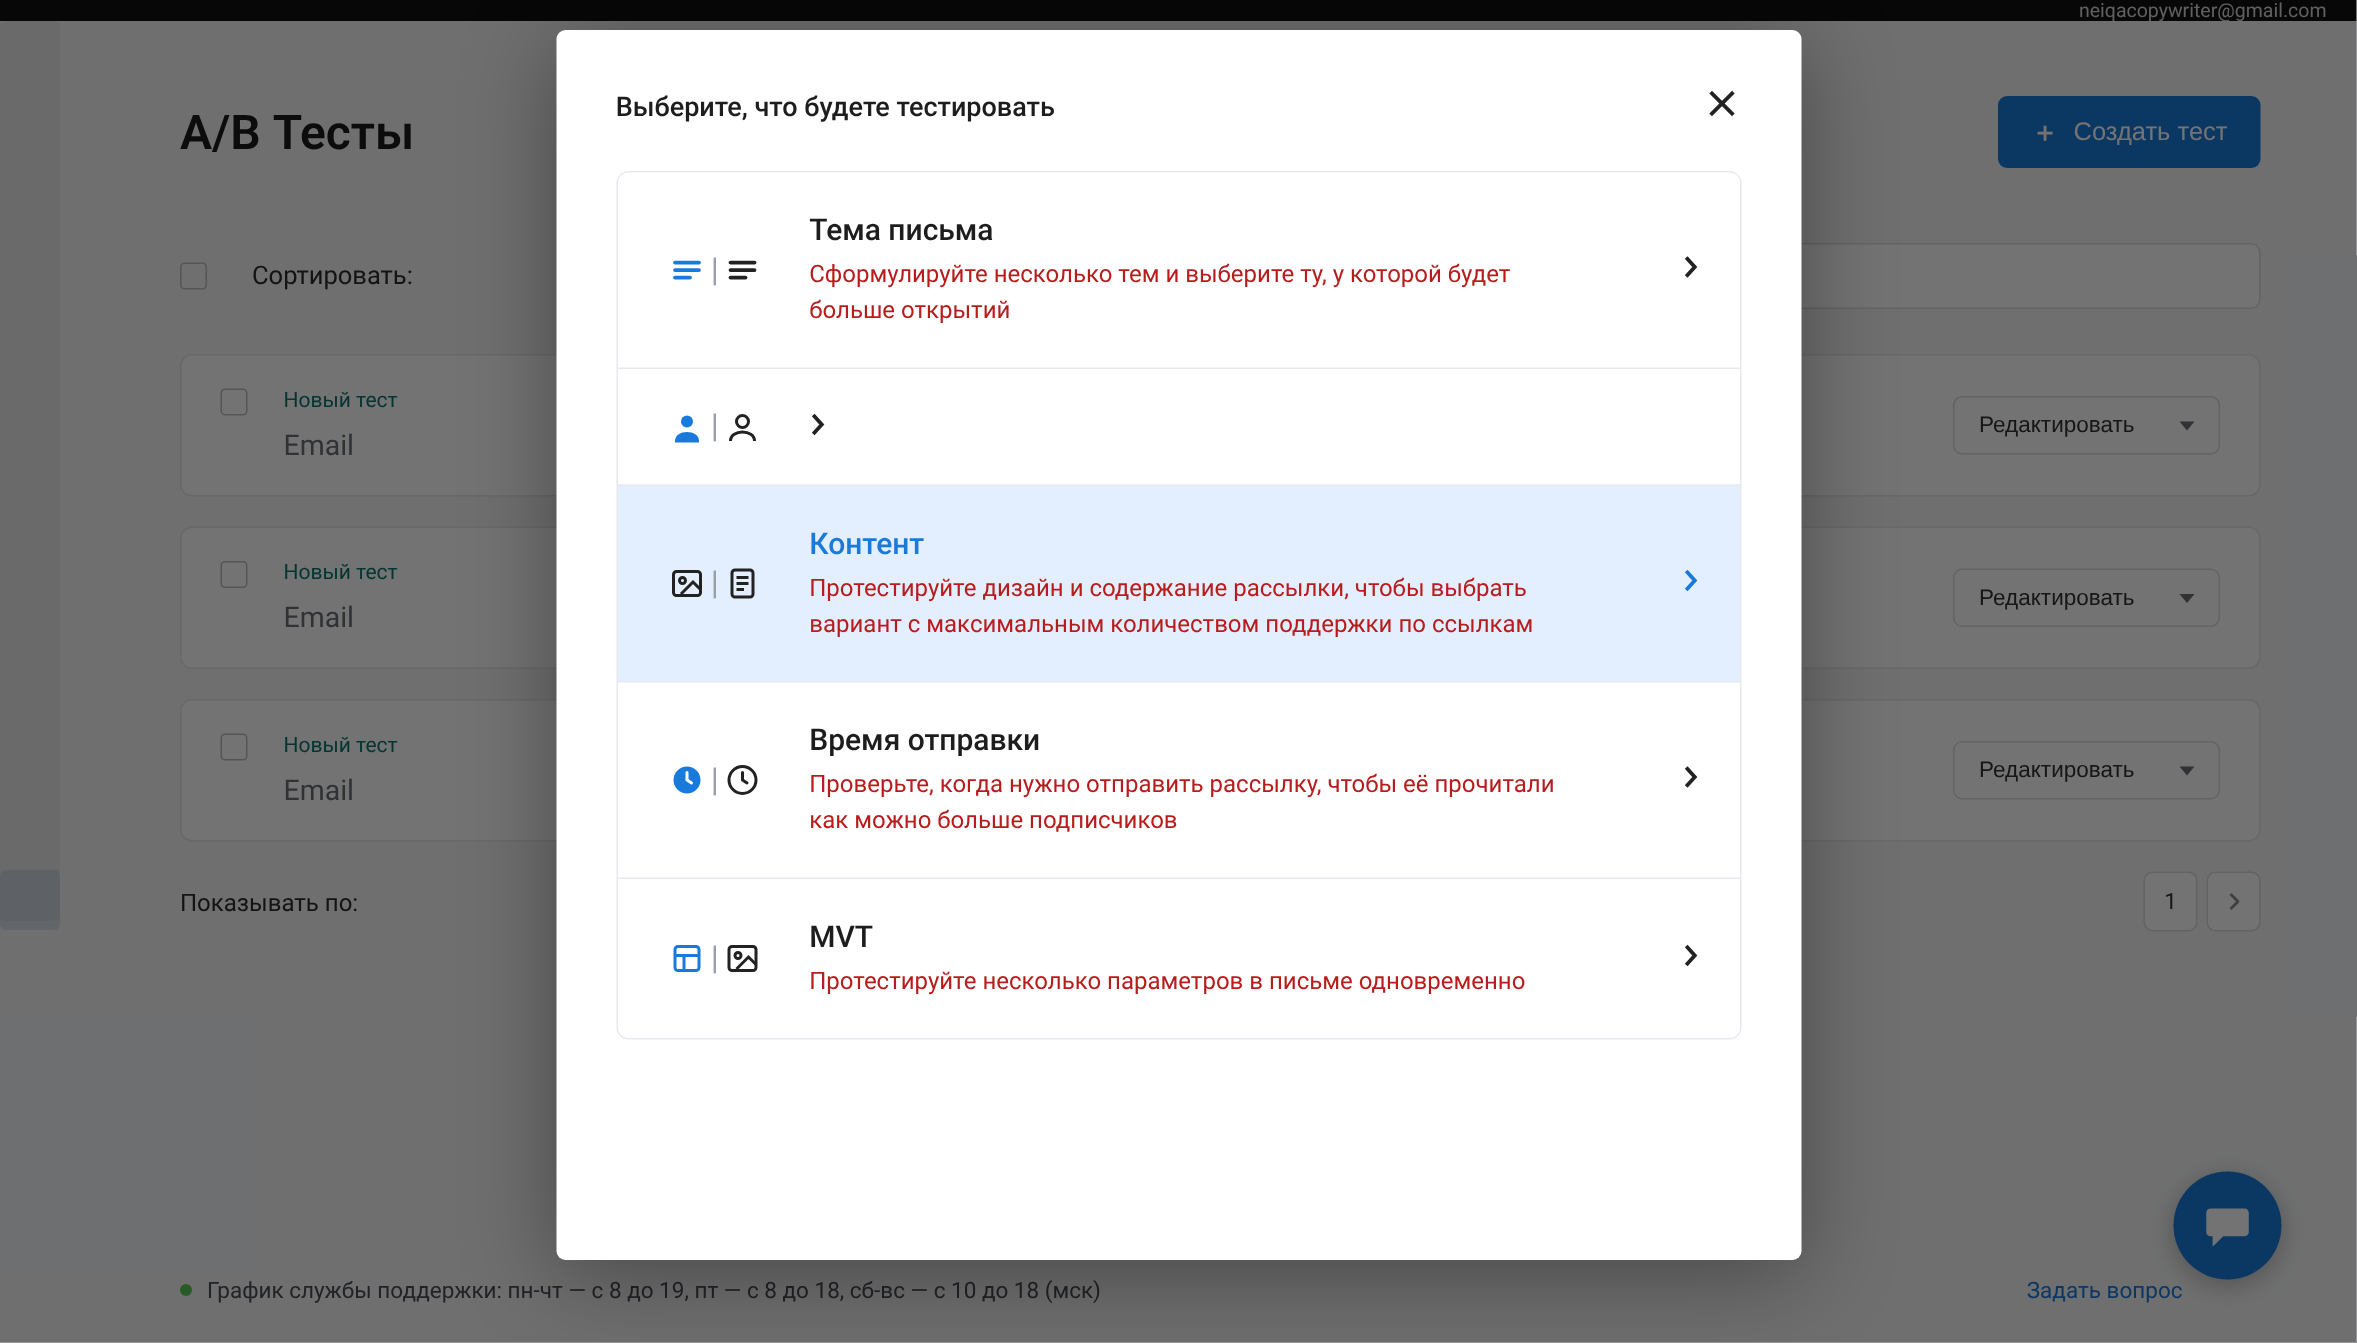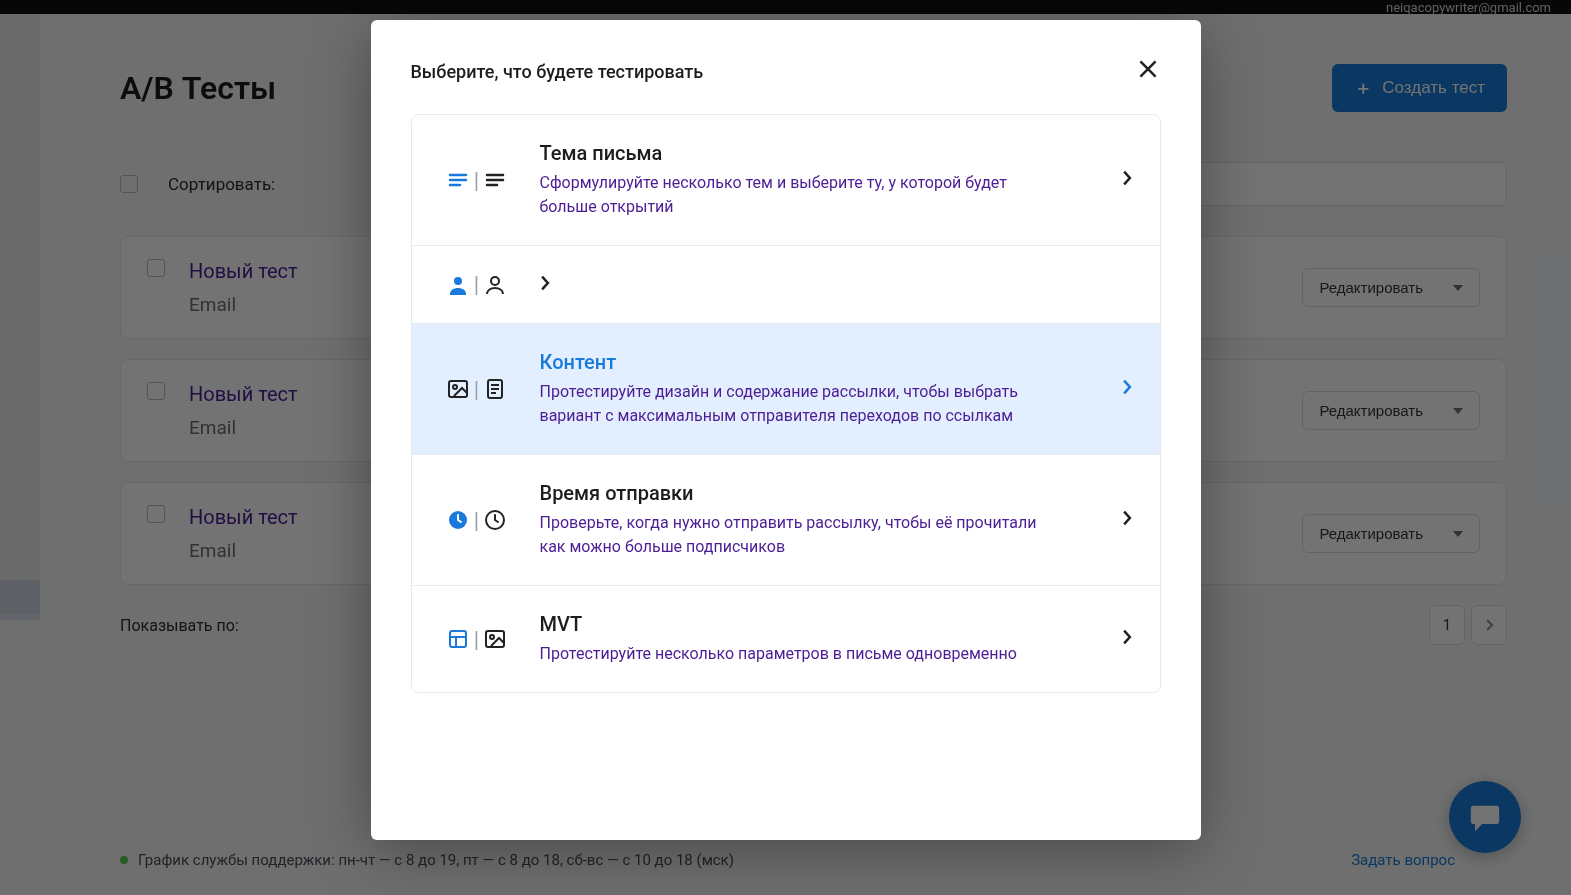--- a/index.html
+++ b/index.html
@@ -14,21 +14,21 @@
   .page-head { display:flex; justify-content:space-between; align-items:center; margin-bottom:50px; }
   .page-title { font-size:32px; font-weight:600; color:#1b1b1b; }
   .btn-primary { background:#1a7adb; color:#fff; border:none; border-radius:6px; padding:12px 22px; font-size:17px; display:flex; align-items:center; gap:10px; cursor:pointer; }
   .btn-primary .plus { font-size:18px; font-weight:700; }
   .list-head { display:flex; align-items:center; gap:30px; margin-bottom:30px; }
   .chk { width:18px; height:18px; border:1.5px solid #b8bcc2; border-radius:3px; display:inline-block; }
   .sort-label { font-size:17px; color:#2d2d2d; }
   .search-box { margin-left:auto; width:350px; height:44px; border:1px solid #d7dbe0; border-radius:6px; background:#fff; display:flex; align-items:center; padding:0 14px; color:#8a8f96; }
   .search-box svg { width:16px; height:16px; }
   .card { border:1px solid #e3e6ea; border-radius:8px; background:#fff; padding:22px 26px; margin-bottom:20px; display:flex; align-items:center; }
-  .card-title { font-size:20px; color:#4c1d95; margin-bottom:10px; }
+  .card-title { font-size:14px; color:#0f766e; margin-bottom:10px; }
   .card-sub { font-size:19px; color:#6a7078; }
   .card-left { display:flex; gap:24px; align-items:flex-start; }
   .card-edit { margin-left:auto; }
   .edit-btn { border:1px solid #d7dbe0; background:#fff; border-radius:6px; padding:10px 16px; font-size:15px; color:#333; display:flex; align-items:center; gap:30px; cursor:pointer; }
   .edit-btn .caret { width:0; height:0; border-left:5px solid transparent; border-right:5px solid transparent; border-top:6px solid #6a6f76; }
   .list-foot { display:flex; align-items:center; margin-top:20px; font-size:16px; color:#2d2d2d; }
   .pager { margin-left:auto; display:flex; align-items:center; gap:6px; }
   .pg { width:36px; height:40px; border:1px solid #d7dbe0; border-radius:6px; display:flex; align-items:center; justify-content:center; background:#fff; font-size:15px; color:#333; }
   .pg.chev { color:#8a8f96; }
   .footer-line { position:absolute; bottom:26px; left:120px; right:116px; display:flex; align-items:center; font-size:15px; color:#4a4e55; }
@@ -49,21 +49,21 @@
   .opt-list { border:1px solid #e6e9ed; border-radius:8px; overflow:hidden; }
   .opt { display:flex; align-items:center; gap:26px; padding:26px 28px; border-top:1px solid #e6e9ed; cursor:pointer; background:#fff; }
   .opt:first-child { border-top:none; }
   .opt.active { background:#e3efff; }
   .opt.active .opt-title { color:#1a7adb; }
   .opt.active .opt-chevron { color:#1a7adb; }
   .opt-icon { width:74px; display:flex; align-items:center; justify-content:center; gap:4px; color:#333; flex-shrink:0; }
   .opt-icon .sep { color:#9aa0a8; font-size:22px; }
   .opt-body { flex:1; }
   .opt-title { font-size:20px; font-weight:500; color:#1d1d1d; margin-bottom:6px; }
-  .opt-desc { font-size:16px; color:#4c1d95; line-height:1.5; max-width:520px; }
+  .opt-desc { font-size:16px; color:#b91c1c; line-height:1.5; max-width:520px; }
   .opt-chevron { color:#222; }
   .opt-chevron svg { width:10px; height:16px; }
 
   
   .ic { display:inline-flex; }
   .ic svg { display:block; }
 </style>
 </head>
 <body>
 
@@ -252,21 +252,21 @@
               <svg width="24" height="24" viewBox="0 0 24 24" fill="none" stroke="#222" stroke-width="2">
                 <rect x="5" y="3" width="14" height="18" rx="2"></rect>
                 <line x1="8" y1="8" x2="16" y2="8"></line>
                 <line x1="8" y1="12" x2="16" y2="12"></line>
                 <line x1="8" y1="16" x2="13" y2="16"></line>
               </svg>
             </span>
           </div>
     <div class="opt-body">
       <div class="opt-title">Контент</div>
-      <div class="opt-desc">Протестируйте дизайн и содержание рассылки, чтобы выбрать вариант с максимальным отправителя переходов по ссылкам</div>
+      <div class="opt-desc">Протестируйте дизайн и содержание рассылки, чтобы выбрать вариант с максимальным количеством поддержки по ссылкам</div>
     </div>
     <div class="opt-chevron">
       <svg viewBox="0 0 8 14" fill="none" stroke="currentColor" stroke-width="2.2">
               <polyline points="1.5,1.5 6.5,7 1.5,12.5"></polyline>
             </svg>
     </div>
         </div>
         <div class="opt">
     <div class="opt-icon">
             <span class="ic">

